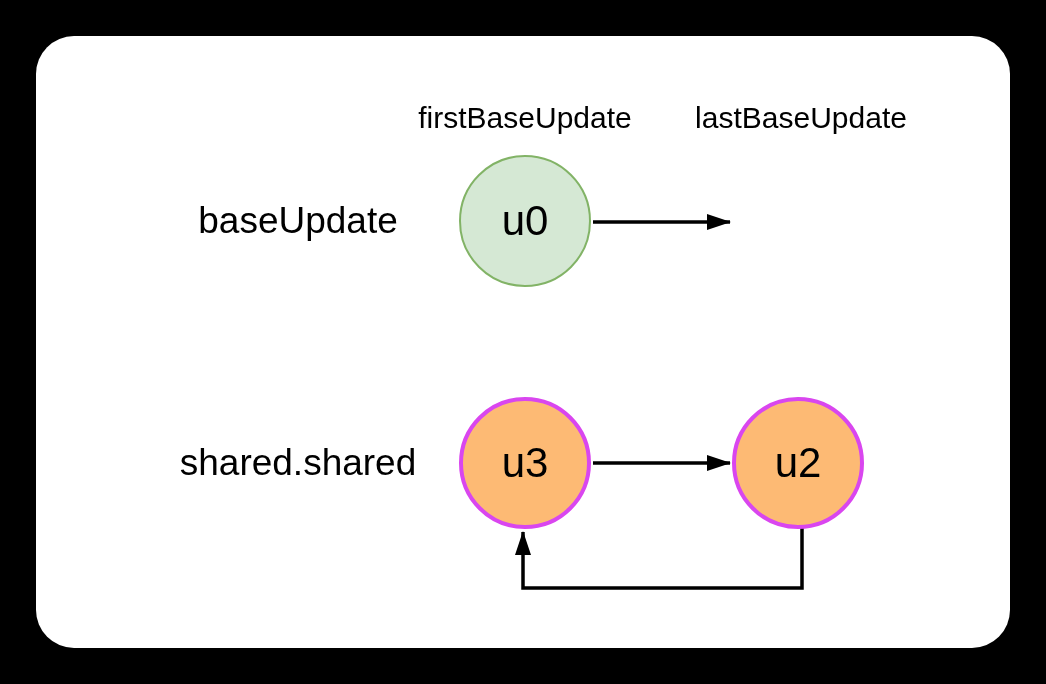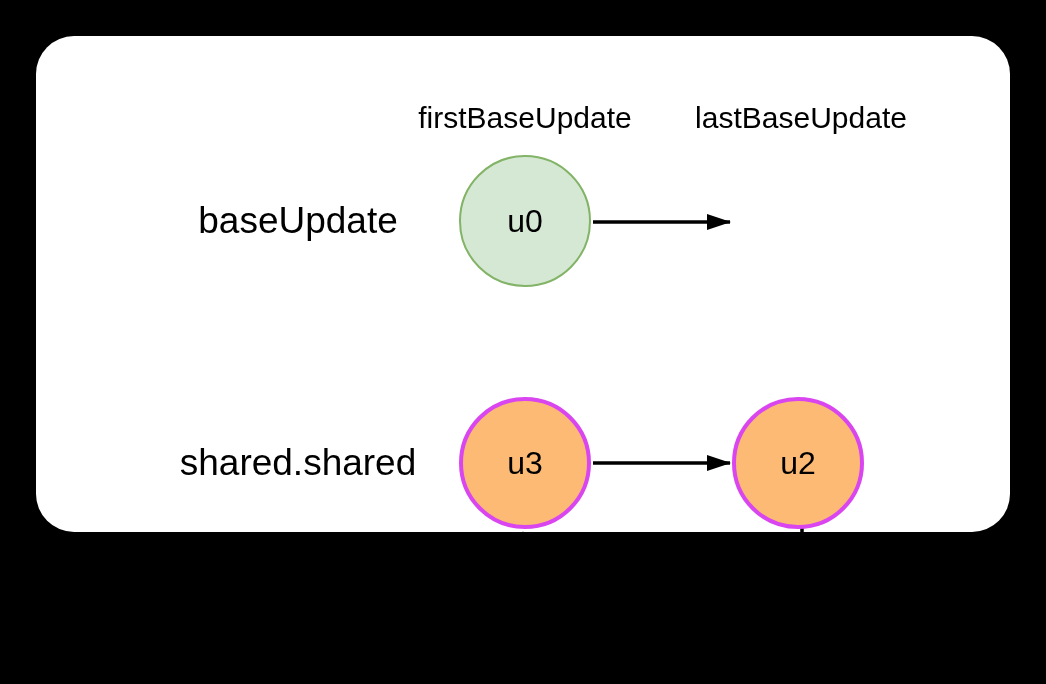--- a/index.html
+++ b/index.html
@@ -13,21 +13,21 @@
     width: 1046px;
     height: 684px;
     background: #000000;
     overflow: hidden;
   }
   .card {
     position: absolute;
     left: 36px;
     top: 36px;
     width: 974px;
-    height: 496px;
+    height: 612px;
     background: #ffffff;
     border-radius: 38px;
   }
   .caption {
     position: absolute;
     top: 64px;
     transform: translateX(-50%);
     font-size: 30px;
     line-height: 36px;
     color: #000000;
@@ -47,21 +47,21 @@
   .row-label.shared { left: 262px; top: 427px; }
   .node {
     position: absolute;
     width: 132px;
     height: 132px;
     border-radius: 50%;
     box-sizing: border-box;
     display: flex;
     align-items: center;
     justify-content: center;
-    font-size: 32px;
+    font-size: 42px;
     color: #000000;
   }
   .node.green {
     background: #d5e8d4;
     border: 2px solid #82b366;
   }
   .node.blue {
     background: #fdba74;
     border: 4px solid #d946ef;
   }

